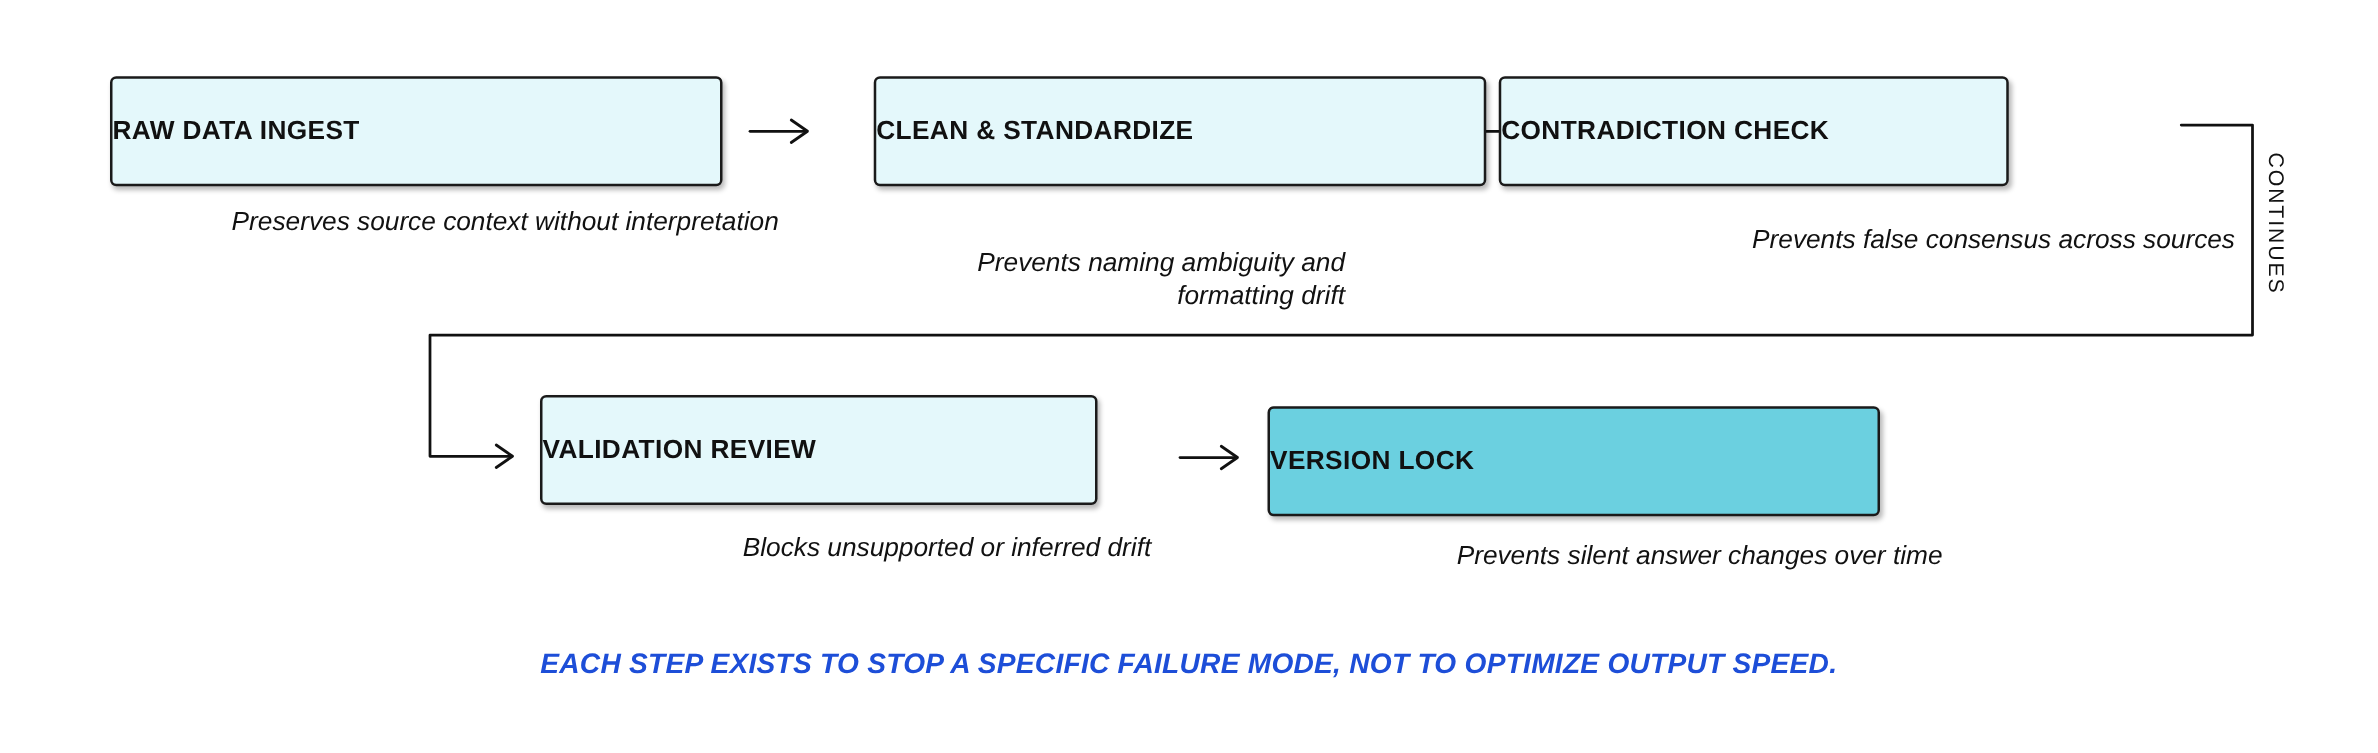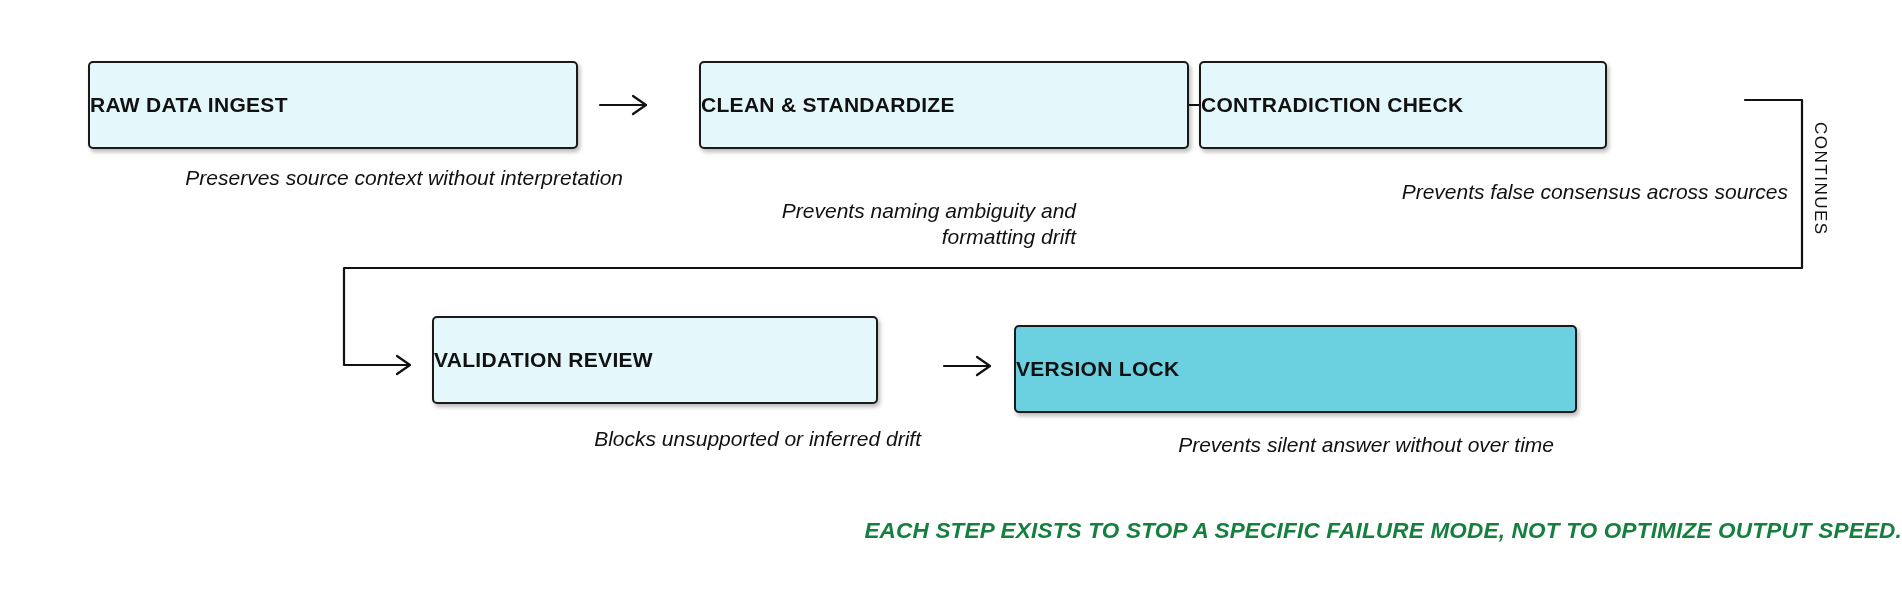--- a/index.html
+++ b/index.html
@@ -58,26 +58,26 @@
     writing-mode: vertical-rl;
     font-size: 17px;
     letter-spacing: 1.5px;
     color: #111111;
   }
   .footer-note {
     position: absolute;
     left: 0;
     top: 518px;
     width: 1902px;
-    text-align: right;
+    text-align: center;
     font-weight: bold;
     font-style: italic;
     font-size: 22.5px;
     letter-spacing: 0.2px;
-    color: #15803d;
+    color: #1d4ed8;
   }
 </style>
 </head>
 <body>
 
 <div class="canvas">
 
   <svg class="connectors" viewBox="0 0 1902 602" xmlns="http://www.w3.org/2000/svg" fill="none" stroke="#111111" stroke-width="2.2" stroke-linecap="round" stroke-linejoin="round">
 
     <g>
@@ -116,20 +116,20 @@
   </div>
   <div class="caption" style="left:1208px; top:179px; width:580px;">Prevents false consensus across sources</div>
 
   <div class="continues-label">CONTINUES</div>
 
   <div class="step-box" style="left:432px; top:316px; width:446px;">
     <span>VALIDATION REVIEW</span>
   </div>
   <div class="caption" style="left:431px; top:426px; width:490px;">Blocks unsupported or inferred drift</div>
 
-  <div class="step-box highlight" style="left:1014px; top:325px; width:563px;">
+  <div class="step-box highlight" style="left:1014px; top:325px; width:490px;">
     <span>VERSION LOCK</span>
   </div>
-  <div class="caption" style="left:964px; top:432px; width:590px;">Prevents silent answer without over time</div>
+  <div class="caption" style="left:964px; top:432px; width:590px;">Prevents silent answer changes over time</div>
 
   <div class="footer-note">EACH STEP EXISTS TO STOP A SPECIFIC FAILURE MODE, NOT TO OPTIMIZE OUTPUT SPEED.</div>
 
 </div>
 
 </body></html>

